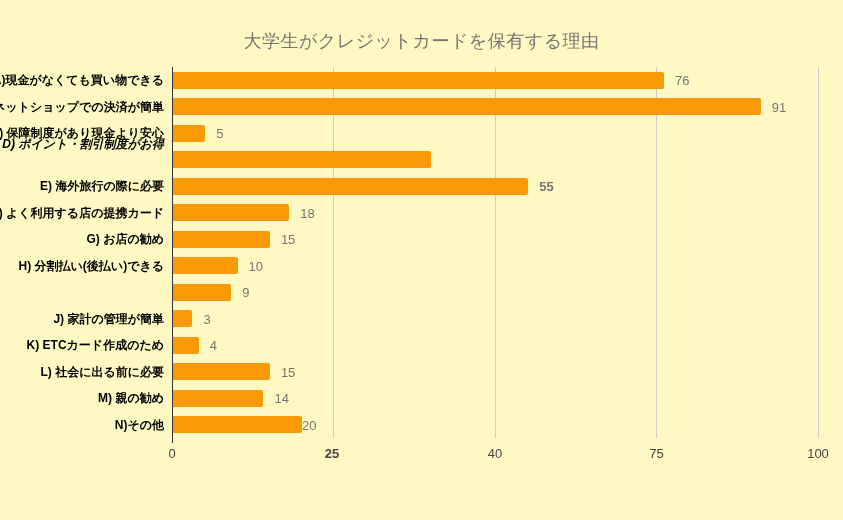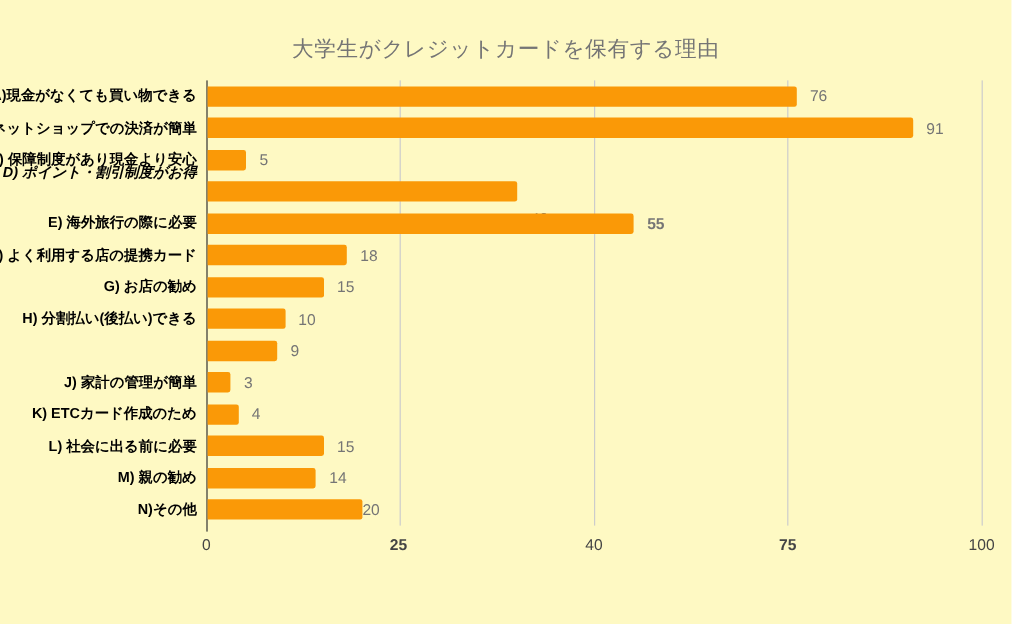--- a/index.html
+++ b/index.html
@@ -150,17 +150,17 @@
       <div class="cat-label" style="top: 304.75px; color: rgb(0, 0, 0);">L) 社会に出る前に必要</div>
       <div class="cat-label" style="top: 278.25px; color: rgb(0, 0, 0);">K) ETCカード作成のため</div>
       <div class="cat-label" style="top: 331.25px; color: rgb(0, 0, 0);">M) 親の勧め</div>
       <div class="cat-label" style="top: 357.75px; color: rgb(0, 0, 0);">N)その他</div>
     </div>
 
   <div class="xticks" id="xticks">
       <span class="xtick" style="left: 0px; color: rgb(68, 68, 68);">0</span>
       <span class="xtick" style="left: 160px; color: rgb(68, 68, 68); font-weight: bold;">25</span>
       <span class="xtick" style="left: 323px; color: rgb(68, 68, 68);">40</span>
-      <span class="xtick" style="left: 484.5px; color: rgb(68, 68, 68); font-weight: bold;">75</span>
+      <span class="xtick" style="left: 484.5px; color: rgb(68, 68, 68);">75</span>
       <span class="xtick" style="left: 646px; color: rgb(68, 68, 68);">100</span>
     </div>
 
 </div>
 
 </body></html>

